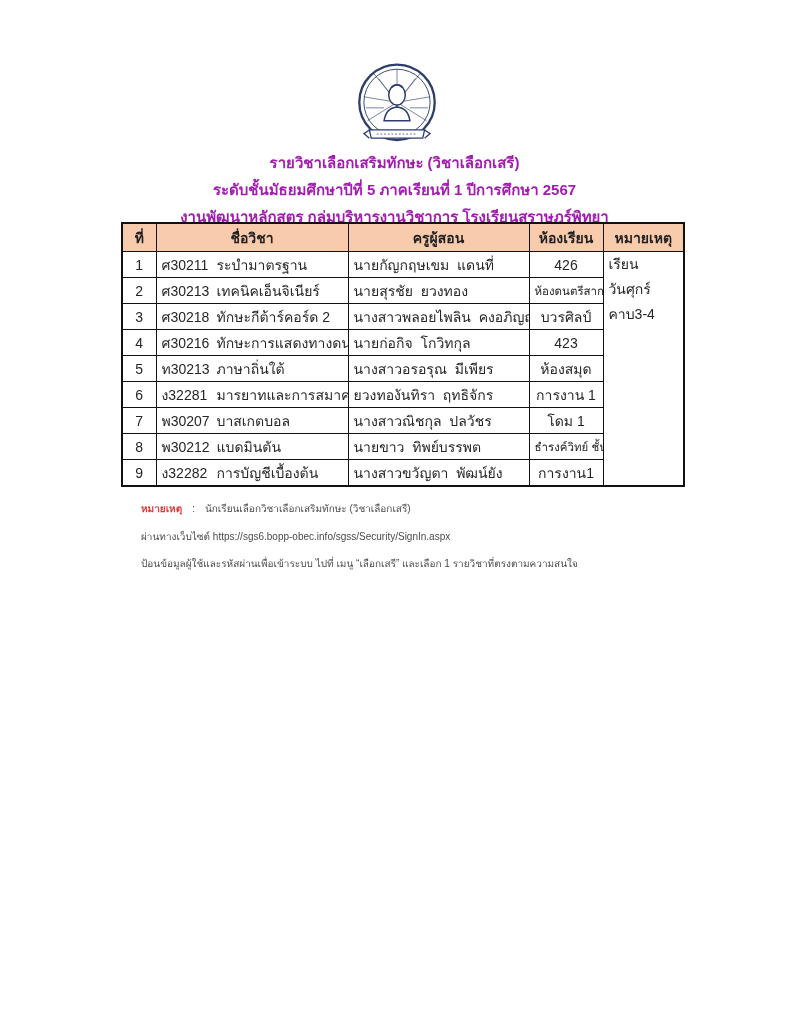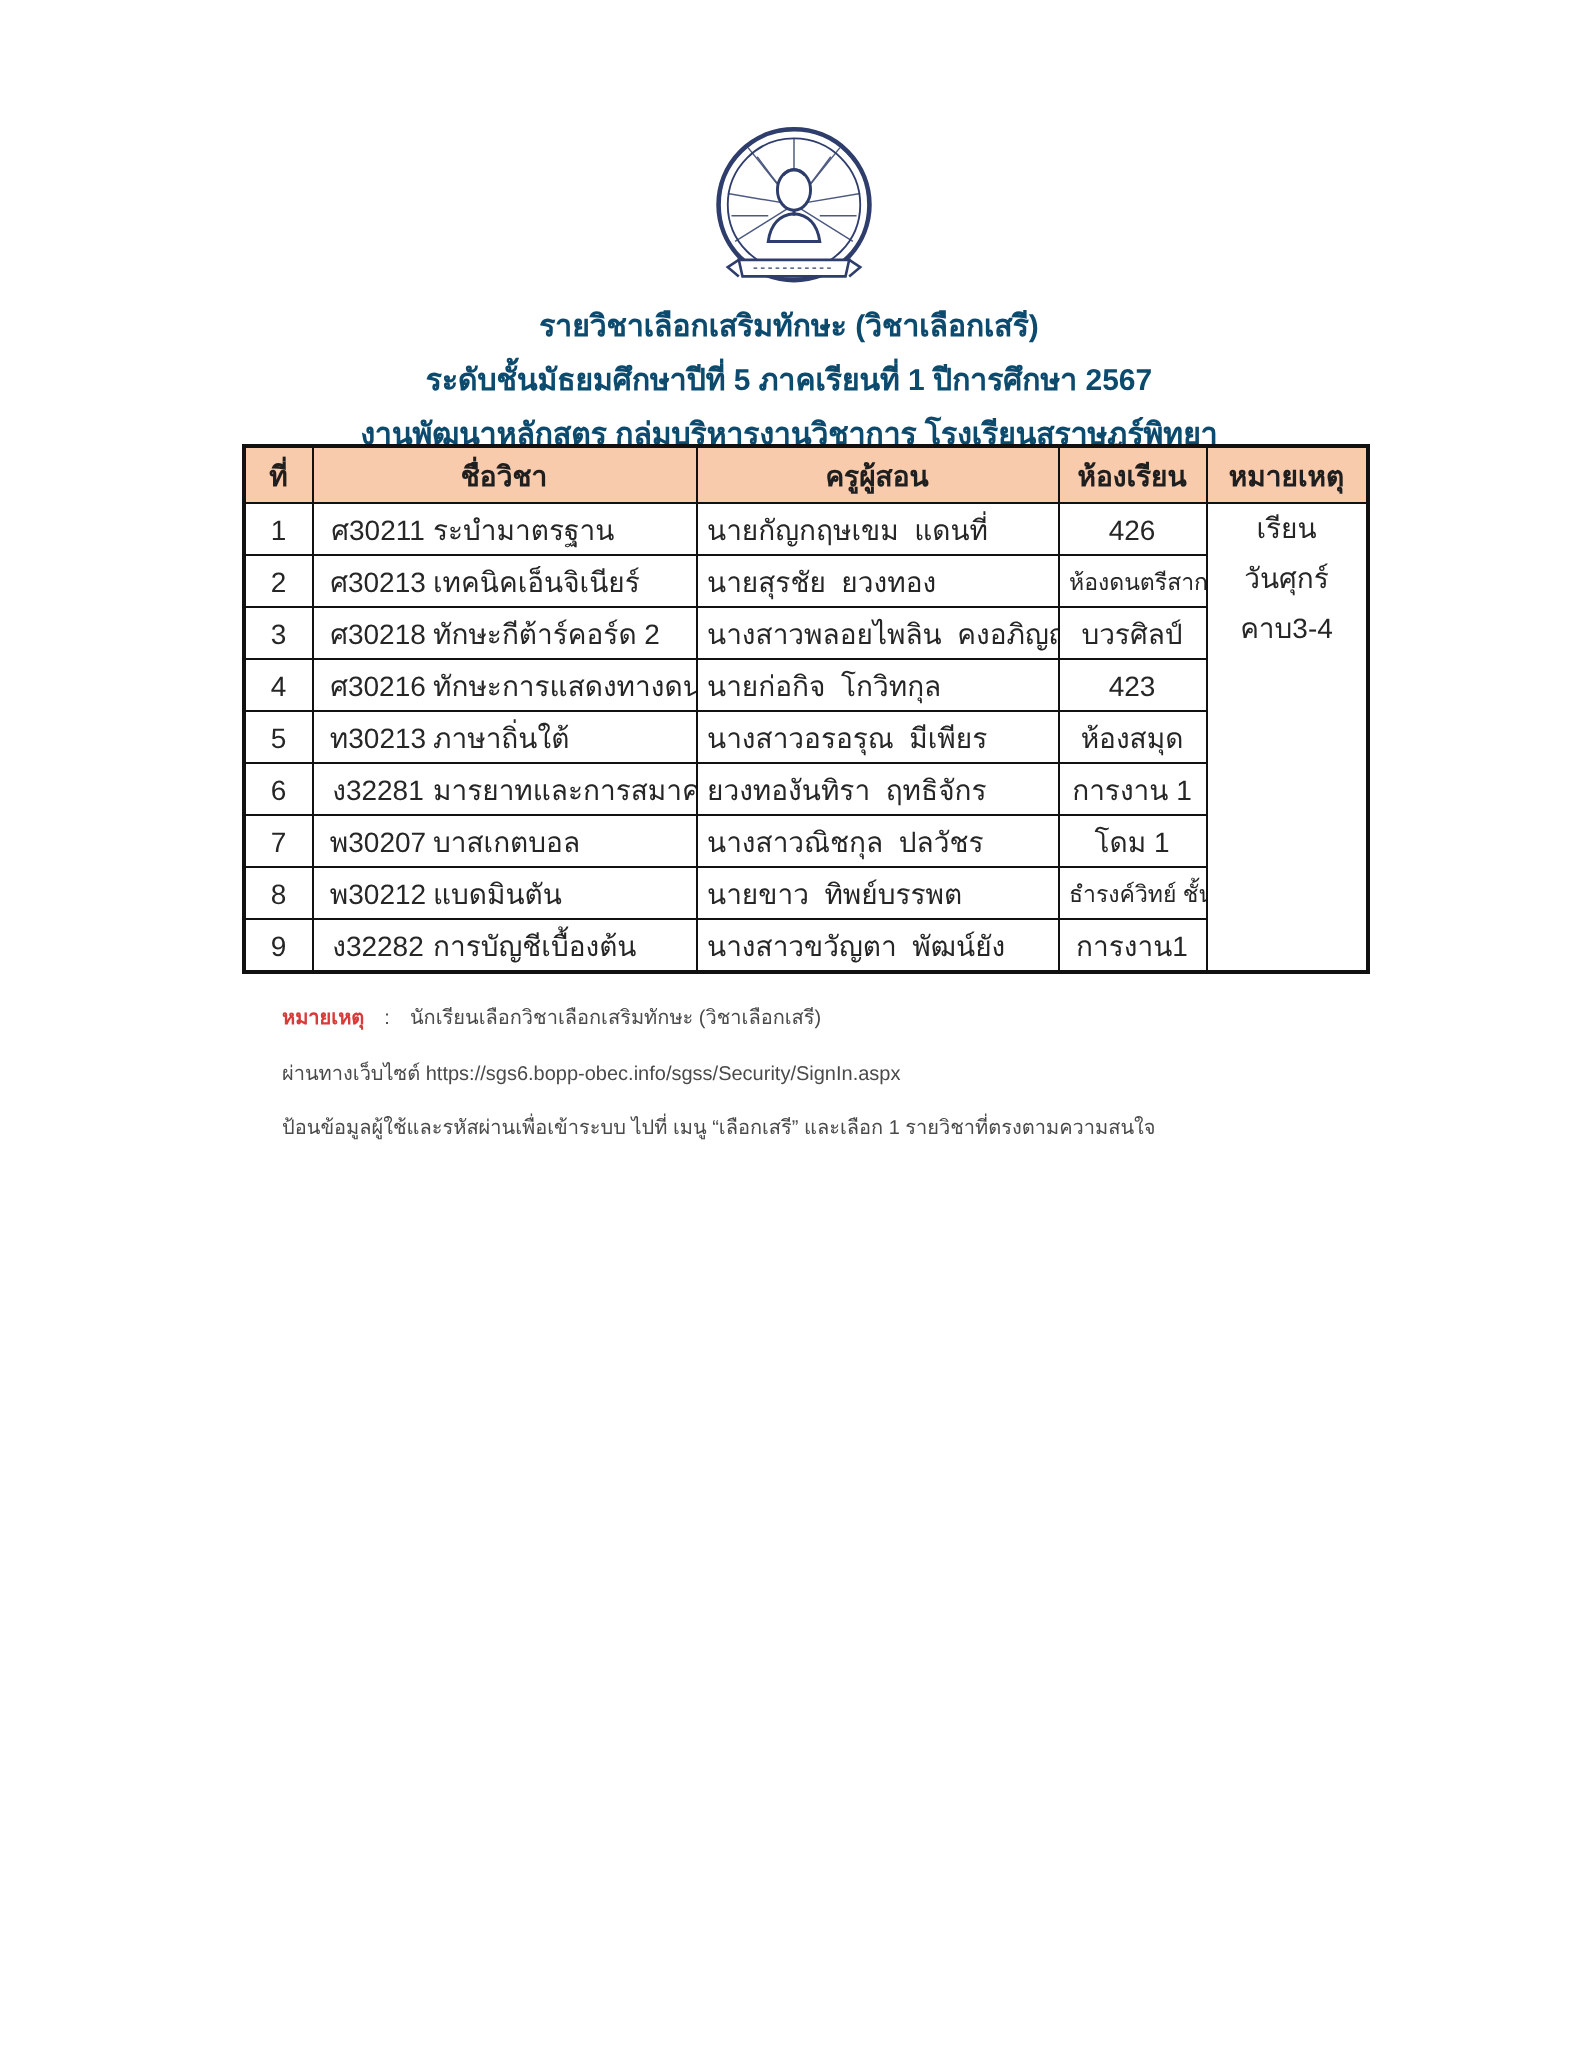--- a/index.html
+++ b/index.html
@@ -4,44 +4,44 @@
 <style>
   html,body{margin:0;padding:0;background:#ffffff;}
   .page{
     position:relative;width:789px;height:1024px;background:#ffffff;
     font-family:"Liberation Sans",sans-serif;color:#2e2e2e;overflow:hidden;
   }
   
   .logo{position:absolute;left:350px;top:60px;width:94px;height:92px;}
   
   .title{position:absolute;left:0;width:789px;text-align:center;
-         font-size:15px;font-weight:bold;color:#0c4a6e;white-space:pre;}
+         font-size:15px;font-weight:bold;color:#a21caf;white-space:pre;}
   .title.l1{top:151px;}
   .title.l2{top:178px;}
   .title.l3{top:205px;}
   
   table.courses{
     position:absolute;left:121px;top:222px;width:562px;
     border-collapse:collapse;table-layout:fixed;
     font-size:14px;color:#262626;
   }
   table.courses,table.courses th,table.courses td{border:1px solid #111;}
   table.courses{border:2px solid #111;}
   table.courses th{
     background:#F8CBAD;height:27px;font-weight:bold;font-size:14px;
     text-align:center;color:#1f1f1f;padding:0 2px;
   }
   table.courses td{height:25px;padding:0 5px;overflow:hidden;}
   td.no{text-align:center;padding:0 2px;}
   td.coursecell{white-space:nowrap;}
-  td.coursecell .code{display:inline-block;min-width:55px;text-align:center;}
+  td.coursecell .code{display:inline-block;min-width:55px;}
   td.teacher{white-space:pre;}
   td.room{text-align:center;white-space:nowrap;padding:0 1px;}
   td.room.room-small{font-size:11.5px;}
-  td.note-cell{vertical-align:top;text-align:center;padding:0 2px;}
+  td.note-cell{vertical-align:top;text-align:left;padding:0 2px;}
   td.note-cell div{height:25px;line-height:25px;font-size:14px;}
   
   .foot{position:absolute;left:141px;font-size:10px;color:#4a4a4a;white-space:pre;}
   .foot.f1{top:501px;}
   .foot.f2{top:529px;}
   .foot.f3{top:556px;}
   .red{color:#D93B3B;font-weight:bold;}
   .sep{padding:0 10px;color:#4a4a4a;}
 </style>
 </head>

